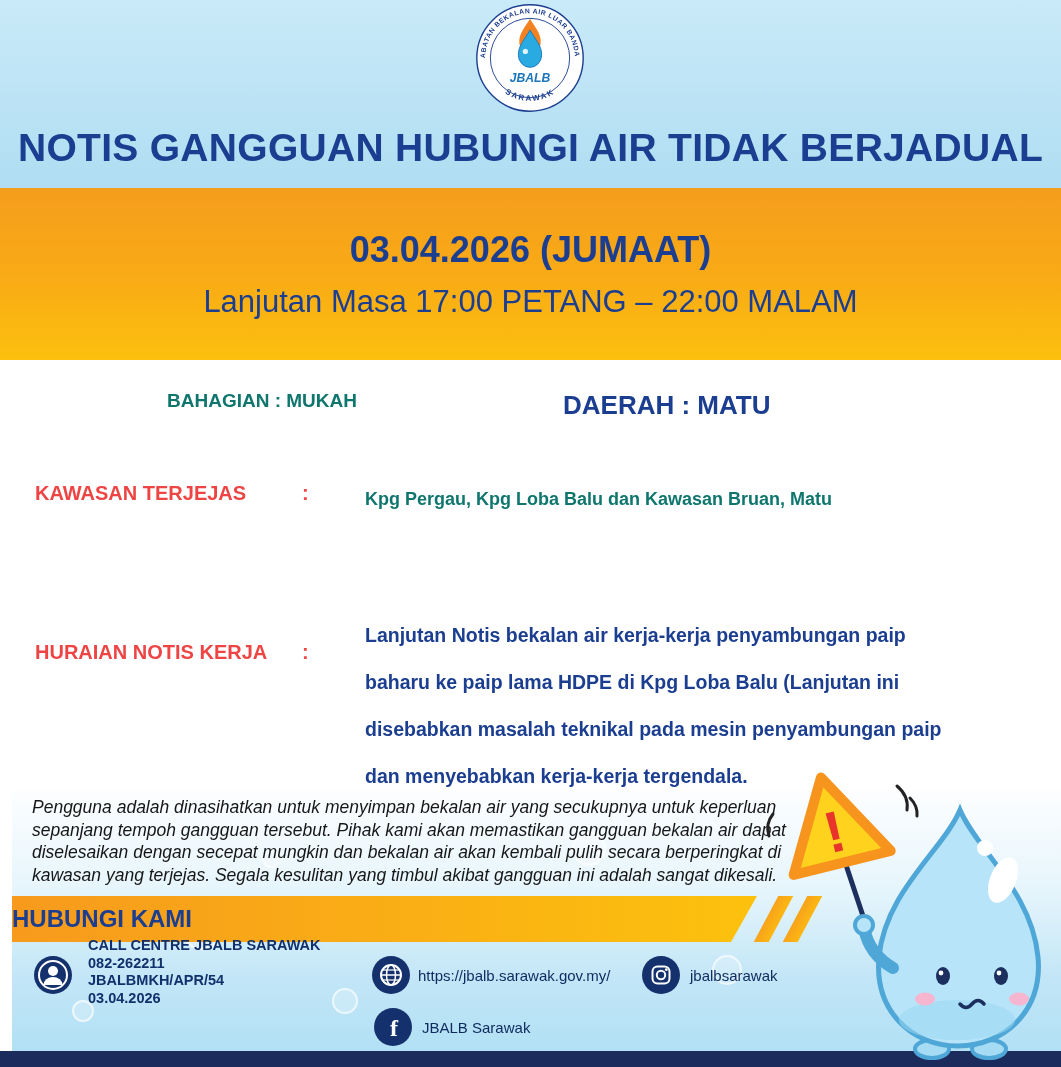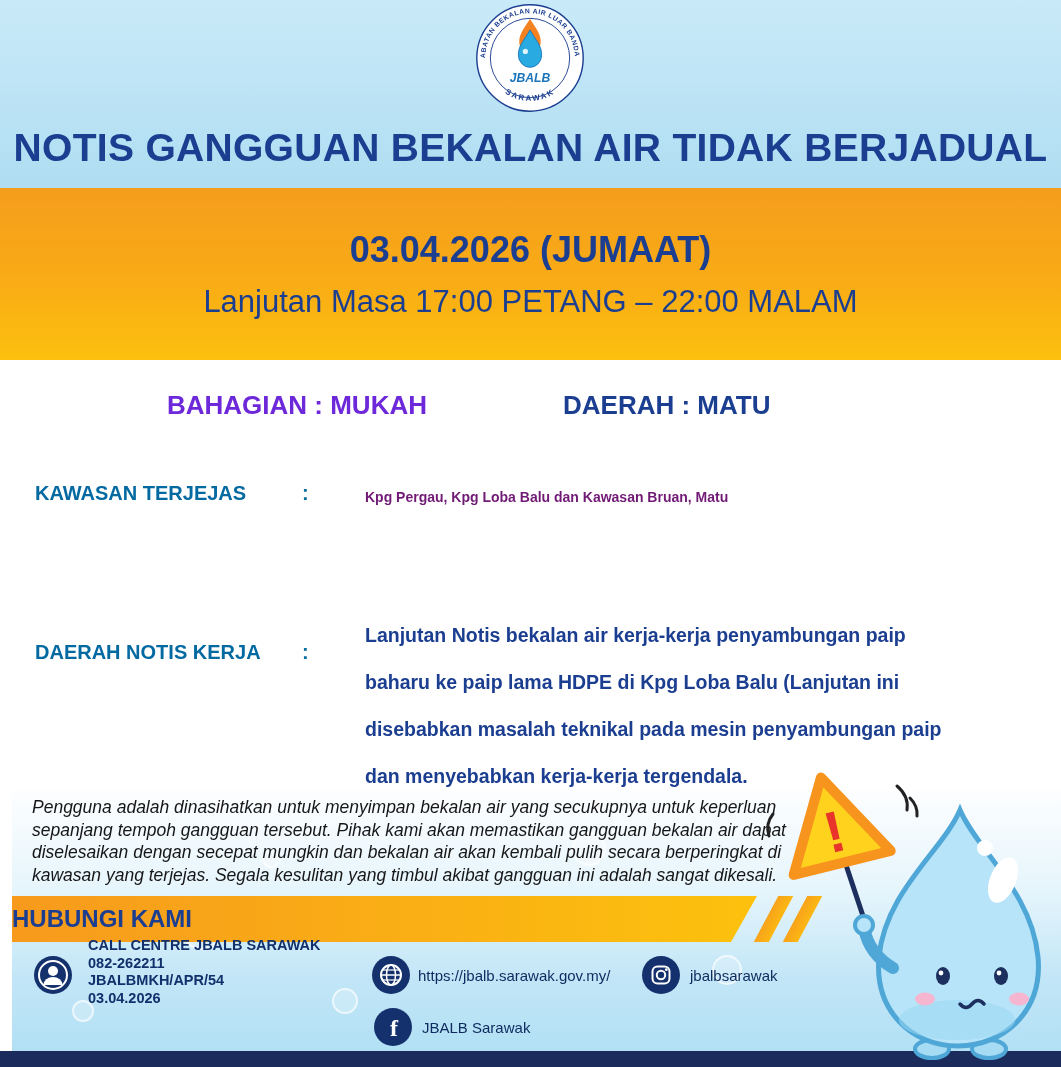--- a/index.html
+++ b/index.html
@@ -15,26 +15,26 @@
 
   
   .sec-band { position:absolute; left:0; top:188px; width:100%; height:172px;
               background:linear-gradient(180deg,#f59d1d 0%,#f9ac15 55%,#fcc00e 100%);
               display:flex; flex-direction:column; align-items:center; justify-content:center; gap:13px; }
   .band-date { font-size:36px; font-weight:700; color:#1b3e91; }
   .band-time { font-size:31px; font-weight:400; color:#1b3e91; }
 
   
   .sec-body { position:absolute; left:0; top:360px; width:100%; height:430px; background:#ffffff; }
-  .region-bahagian { position:absolute; left:167px; top:30px; font-size:26px; font-weight:700; color:#6d28d9; }
+  .region-bahagian { position:absolute; left:167px; top:30px; font-size:19px; font-weight:700; color:#0f766e; }
   .region-daerah   { position:absolute; left:563px; top:30px; font-size:26px; font-weight:700; color:#1b3e91; }
-  .row-label { position:absolute; font-size:20px; font-weight:700; color:#0369a1; }
+  .row-label { position:absolute; font-size:20px; font-weight:700; color:#ef4444; }
   .kaw-label { left:35px; top:122px; }
   .kaw-colon { left:302px; top:122px; }
-  .kaw-value { position:absolute; left:365px; top:129px; font-size:14px; font-weight:700; color:#701a75; }
+  .kaw-value { position:absolute; left:365px; top:129px; font-size:18px; font-weight:700; color:#0f766e; }
   .hur-label { left:35px; top:281px; }
   .hur-colon { left:302px; top:281px; }
   .hur-value { position:absolute; left:365px; top:252px; width:600px; font-size:19.5px;
                font-weight:700; color:#1b3e91; line-height:47px; }
 
   
   .sec-water { position:absolute; left:0; top:790px; width:100%; height:261px;
                background:linear-gradient(180deg,#fdfeff 0%,#e6f5fc 38%,#c2e6f7 72%,#b2e0f4 100%);margin-left:12px; }
   .bubble { position:absolute; border-radius:50%; border:2px solid rgba(255,255,255,.65);
             background:rgba(255,255,255,.22); }
@@ -83,37 +83,37 @@
         </text>
         <text font-size="8.5" font-weight="bold" fill="#1b3e91" letter-spacing="2">
           <textPath href="#arcBot" startOffset="50%" text-anchor="middle">SARAWAK</textPath>
         </text>
         <path d="M60 18 C55 27 48.5 33 48.5 42.5 a11.5 12.5 0 0 0 23 0 C71.5 33 65 27 60 18 Z" fill="#f58220"></path>
         <path d="M60 30 C54.5 40 47.5 46.5 47.5 56.5 a12.5 13.5 0 0 0 25 0 C72.5 46.5 65.5 40 60 30 Z" fill="#29abe2" stroke="#1b75bb" stroke-width="1"></path>
         <circle cx="55" cy="53" r="2.8" fill="#ffffff" opacity="0.85"></circle>
         <text x="60" y="86" text-anchor="middle" font-size="13" font-style="italic" font-weight="bold" fill="#1b75bb">JBALB</text>
       </svg>
     </div>
-    <div class="main-title">NOTIS GANGGUAN BEKALAN AIR TIDAK BERJADUAL</div>
+    <div class="main-title">NOTIS GANGGUAN HUBUNGI AIR TIDAK BERJADUAL</div>
   </div>
 
   <div class="sec-band">
     <div class="band-date">03.04.2026 (JUMAAT)</div>
     <div class="band-time">Lanjutan Masa 17:00 PETANG – 22:00 MALAM</div>
   </div>
 
   <div class="sec-body">
     <div class="region-bahagian">BAHAGIAN : MUKAH</div>
     <div class="region-daerah">DAERAH : MATU</div>
 
     <div class="row-label kaw-label">KAWASAN TERJEJAS</div>
     <div class="row-label kaw-colon">:</div>
     <div class="kaw-value">Kpg Pergau, Kpg Loba Balu dan Kawasan Bruan, Matu</div>
 
-    <div class="row-label hur-label">DAERAH NOTIS KERJA</div>
+    <div class="row-label hur-label">HURAIAN NOTIS KERJA</div>
     <div class="row-label hur-colon">:</div>
     <div class="hur-value">Lanjutan Notis bekalan air kerja-kerja penyambungan paip baharu ke paip lama HDPE di Kpg Loba Balu (Lanjutan ini disebabkan masalah teknikal pada mesin penyambungan paip dan menyebabkan kerja-kerja tergendala.</div>
   </div>
 
   <div class="sec-water">
     <div class="bubble" style="left:170px; top:120px; width:36px; height:36px;"></div>
     <div class="bubble" style="left:320px; top:198px; width:22px; height:22px;"></div>
     <div class="bubble" style="left:560px; top:42px; width:30px; height:30px;"></div>
     <div class="bubble" style="left:700px; top:165px; width:26px; height:26px;"></div>
     <div class="bubble" style="left:60px;  top:210px; width:18px; height:18px;"></div>

